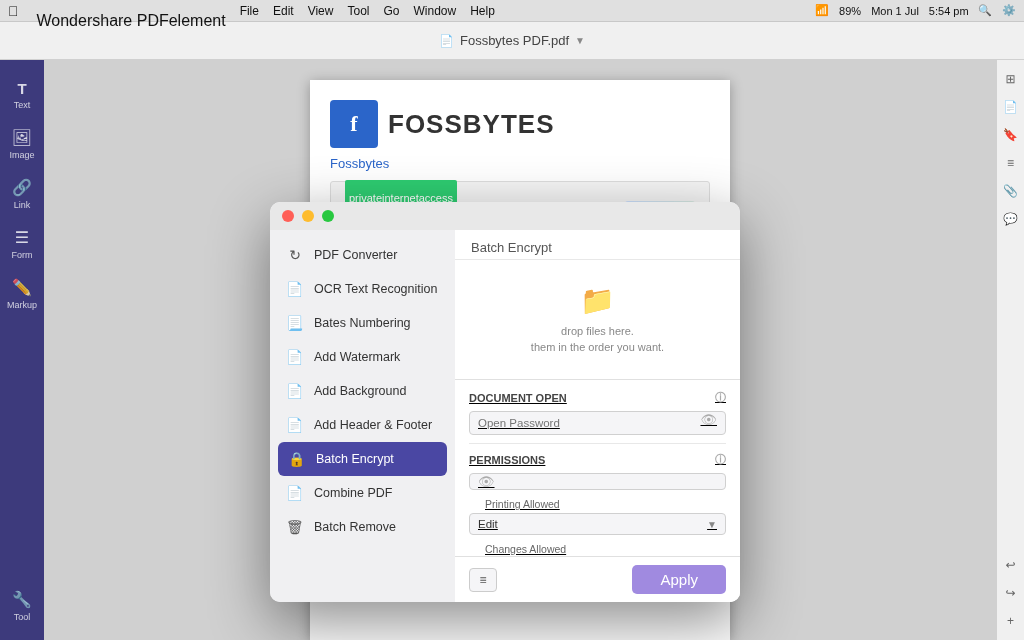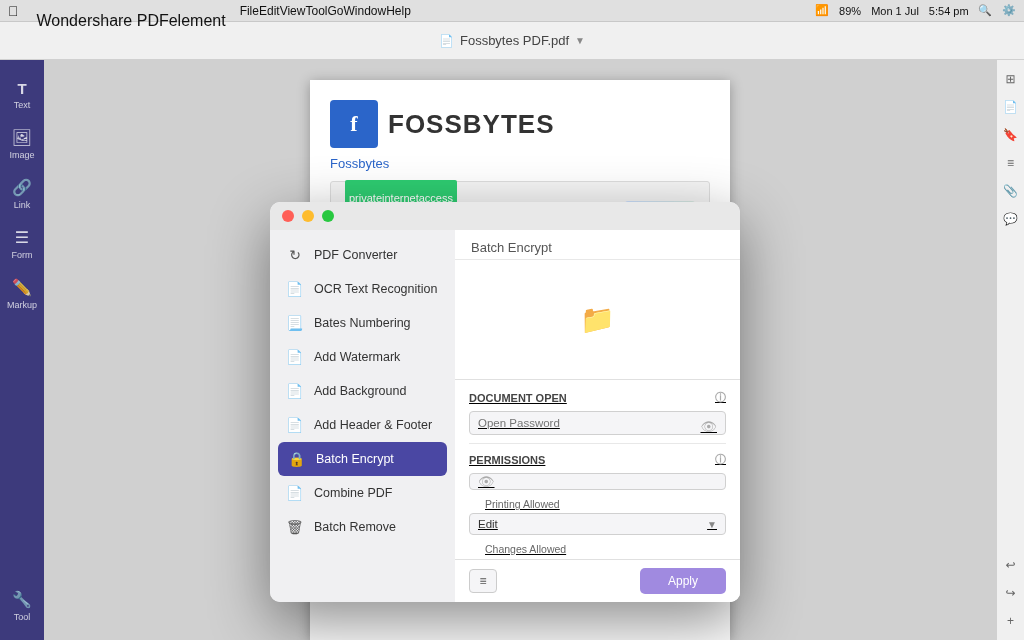--- a/index.html
+++ b/index.html
@@ -37,21 +37,21 @@
       font-size: 14px;
       margin-right: 4px;
     }
     .menubar-app-name {
       font-weight: 400;
       font-size: 16px;
       margin-top: 20px;
     }
     .menubar-items {
       display: flex;
-      gap: 0;
+      gap: 14px;
       font-size: 12px;
     }
     .menubar-right {
       margin-left: auto;
       display: flex;
       align-items: center;
       gap: 10px;
       font-size: 11px;
     }
 
@@ -407,21 +407,21 @@
     .section-header:first-child {
       margin-top: 0;
     }
     .section-info-icon {
       font-size: 11px;
       color: #aaa;
       cursor: pointer;
     }
     .password-input-row {
       display: flex;
-      align-items: flex-end;
+      align-items: flex-start;
       background: #f5f5f7;
       border: 1px solid #d0d0d0;
       border-radius: 4px;
       overflow: hidden;
       margin-bottom: 8px;
     }
     .password-input {
       flex: 1;
       border: none;
       background: transparent;
@@ -491,21 +491,21 @@
       cursor: pointer;
       font-size: 12px;
       color: #555;
     }
     .apply-btn {
       background: #a08ae0;
       color: white;
       border: none;
       padding: 6px 28px;
       border-radius: 5px;
-      font-size: 12px;
+      font-size: 15px;
       cursor: pointer;
     }
   </style>
 </head>
 <body>
 
 <div class="menubar">
   <div class="menubar-left">
     <span class="menubar-apple"></span>
     <span class="menubar-app-name">Wondershare PDFelement</span>
@@ -661,20 +661,24 @@
       </div>
 
       <div class="dialog-content">
 
         <div class="dialog-content-header">
           <span>Batch Encrypt</span>
         </div>
 
         <div class="drop-zone">
           <span class="drop-zone-icon">📁</span>
+          <div class="drop-zone-text">
+            <div>drop files here.</div>
+            <div>them in the order you want.</div>
+          </div>
         </div>
 
         <div class="settings-panel">
 
           <div class="section-header">
             <span>DOCUMENT OPEN</span>
             <span class="section-info-icon">ⓘ</span>
           </div>
           <div class="password-input-row">
             <input class="password-input" type="text" placeholder="Open Password" style="">

